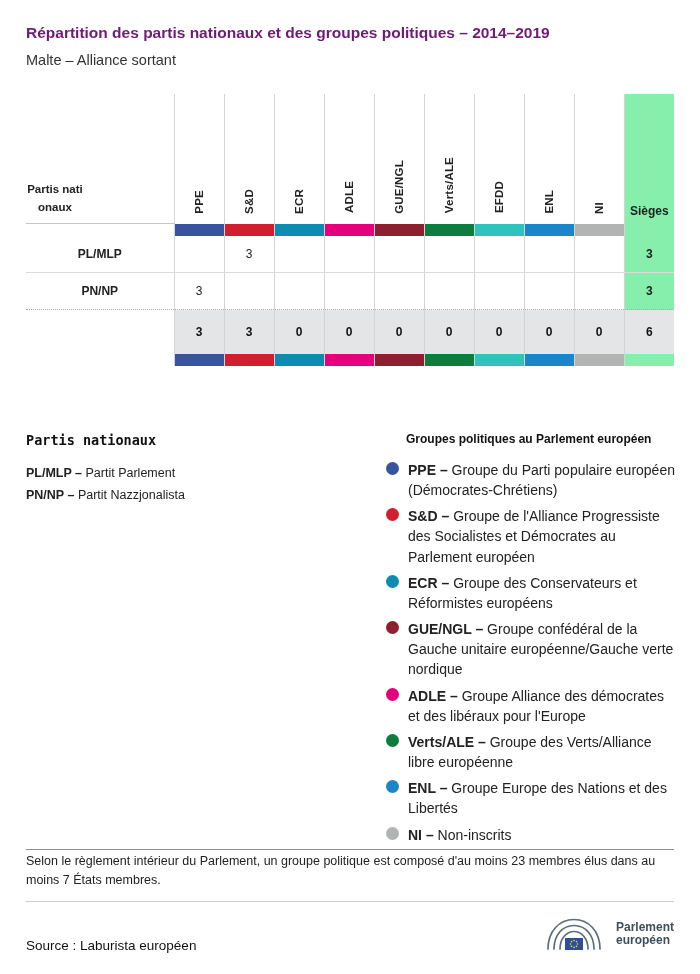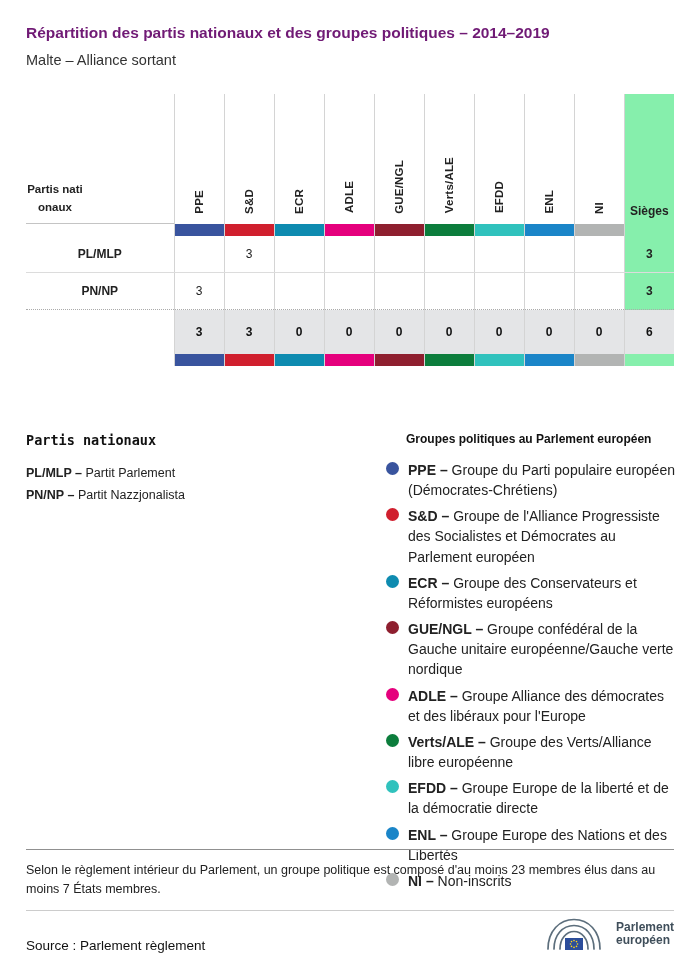--- a/index.html
+++ b/index.html
@@ -54,21 +54,21 @@
   .gr-title { font-size:12px; font-weight:700; margin-bottom:14px; color:#111;margin-left:20px; }
   .gr-item { display:flex; margin-bottom:6px; }
   .dot { width:13px; height:13px; border-radius:50%; flex:0 0 13px; margin:2px 9px 0 0; background:#999; }
   .gr-text { width:268px; font-size:14px; line-height:1.44; color:#222; }
   .gr-abbr { font-weight:700; }
 
   
   .footnote {
     position:absolute; left:26px; right:26px; top:849px;
     border-top:1px solid #909090; border-bottom:1px solid #cccccc;
-    padding:11px 0 11px 0; font-size:12.5px; line-height:1.5; color:#222;
+    padding:2px 0 11px 0; font-size:12.5px; line-height:1.5; color:#222;
   }
   .bottom-row {
     position:absolute; left:26px; right:26px; top:906px; height:56px;
     display:flex; justify-content:space-between; align-items:center;
   }
   .source { font-size:13.5px; margin-top:22px; color:#111; }
   .src-label { font-weight:400; }
   .logo { display:flex; align-items:center; gap:10px; }
   .logo-text { font-size:12px; font-weight:700; color:#3f4e5a; line-height:1.12; }
 </style>
@@ -243,39 +243,35 @@
         </div>
         <div class="gr-item">
           <span class="dot" style="background: rgb(229, 0, 125);"></span>
           <span class="gr-text"><span class="gr-abbr">ADLE –</span> <span>Groupe Alliance des démocrates et des libéraux pour l'Europe</span></span>
         </div>
         <div class="gr-item">
           <span class="dot" style="background: rgb(12, 125, 60);"></span>
           <span class="gr-text"><span class="gr-abbr">Verts/ALE –</span> <span>Groupe des Verts/Alliance libre européenne</span></span>
         </div>
         <div class="gr-item">
-          <span class="dot" style="background: rgb(48, 194, 189);"></span>
-          <span class="gr-text"><span class="gr-abbr">EFDD –</span> <span>Groupe Europe de la liberté et de la démocratie directe</span></span>
-        </div>
-        <div class="gr-item">
           <span class="dot" style="background: rgb(26, 133, 200);"></span>
           <span class="gr-text"><span class="gr-abbr">ENL –</span> <span>Groupe Europe des Nations et des Libertés</span></span>
         </div>
         <div class="gr-item">
           <span class="dot" style="background: rgb(178, 180, 179);"></span>
           <span class="gr-text"><span class="gr-abbr">NI –</span> <span>Non-inscrits</span></span>
         </div>
       </div>
     </div>
   </div>
 
   <div class="footnote">Selon le règlement intérieur du Parlement, un groupe politique est composé d'au moins 23 membres élus dans au moins 7 États membres.</div>
 
   <div class="bottom-row">
-    <div class="source"><span class="src-label">Source :</span> <span>Parlement règlement</span></div>
+    <div class="source"><span class="src-label">Source :</span> <span>Laburista européen</span></div>
     <div class="logo">
       <svg width="64" height="44" viewBox="0 0 64 44" aria-hidden="true">
         <g fill="none" stroke="#5c6e7c" stroke-width="1.7" stroke-linecap="round">
           <path d="M6 37 C6 19 17.5 7.5 32 7.5 C46.5 7.5 58 19 58 37"></path>
           <path d="M12 37 C12 23 20.5 13.5 32 13.5 C43.5 13.5 52 23 52 37"></path>
           <path d="M18 37 C18 27 24 19.5 32 19.5 C40 19.5 46 27 46 37"></path>
         </g>
         <rect x="23" y="26" width="18" height="12" fill="#2b4d9b"></rect>
         <g fill="#ffd617">
           <circle cx="35.5" cy="32" r="0.8"></circle>

